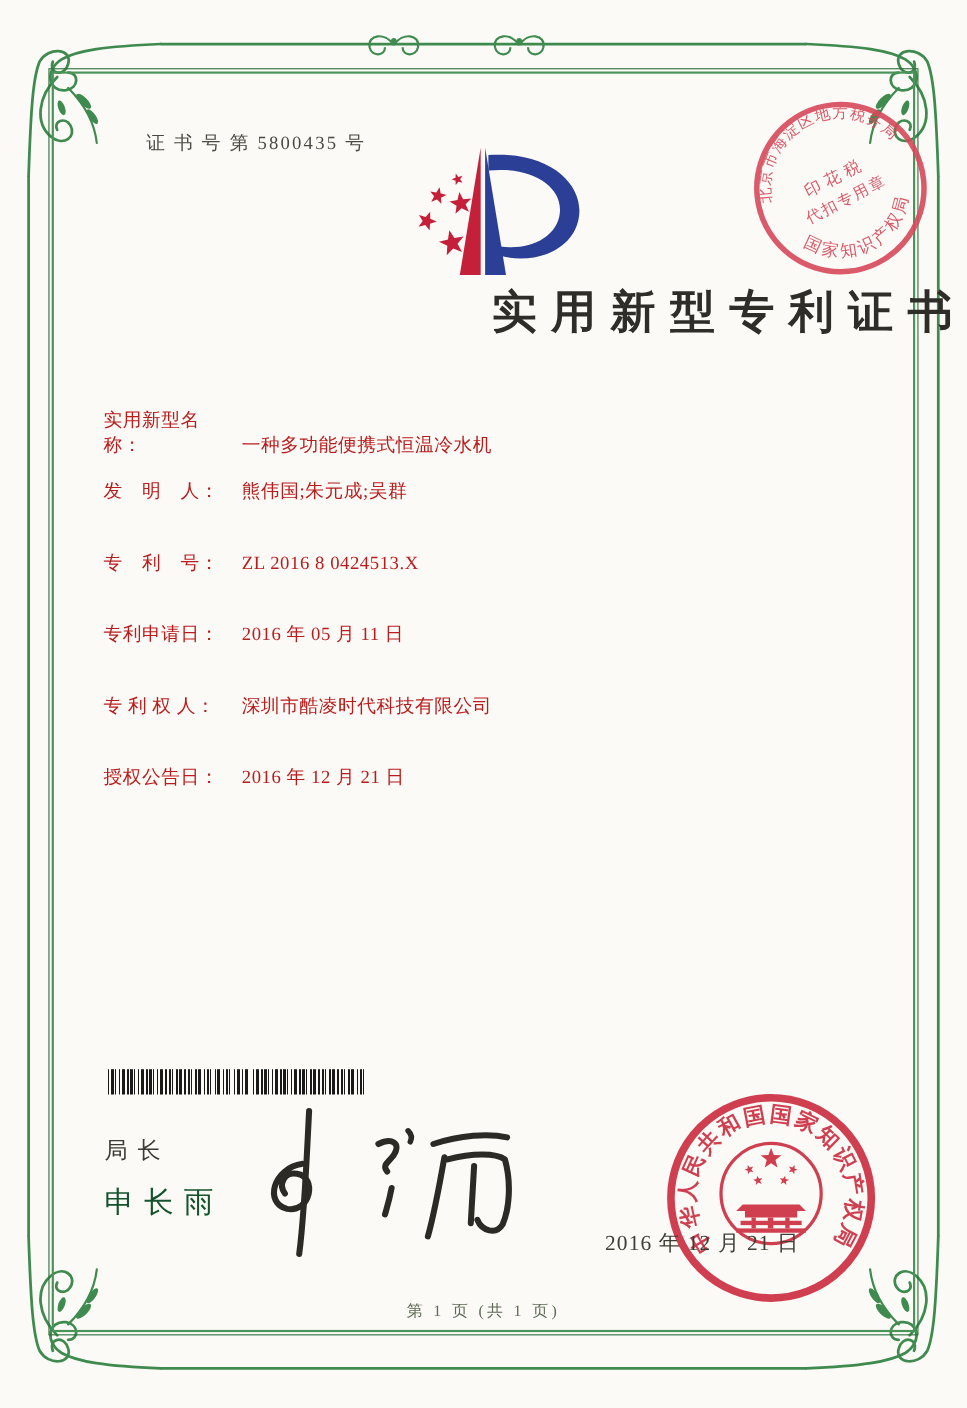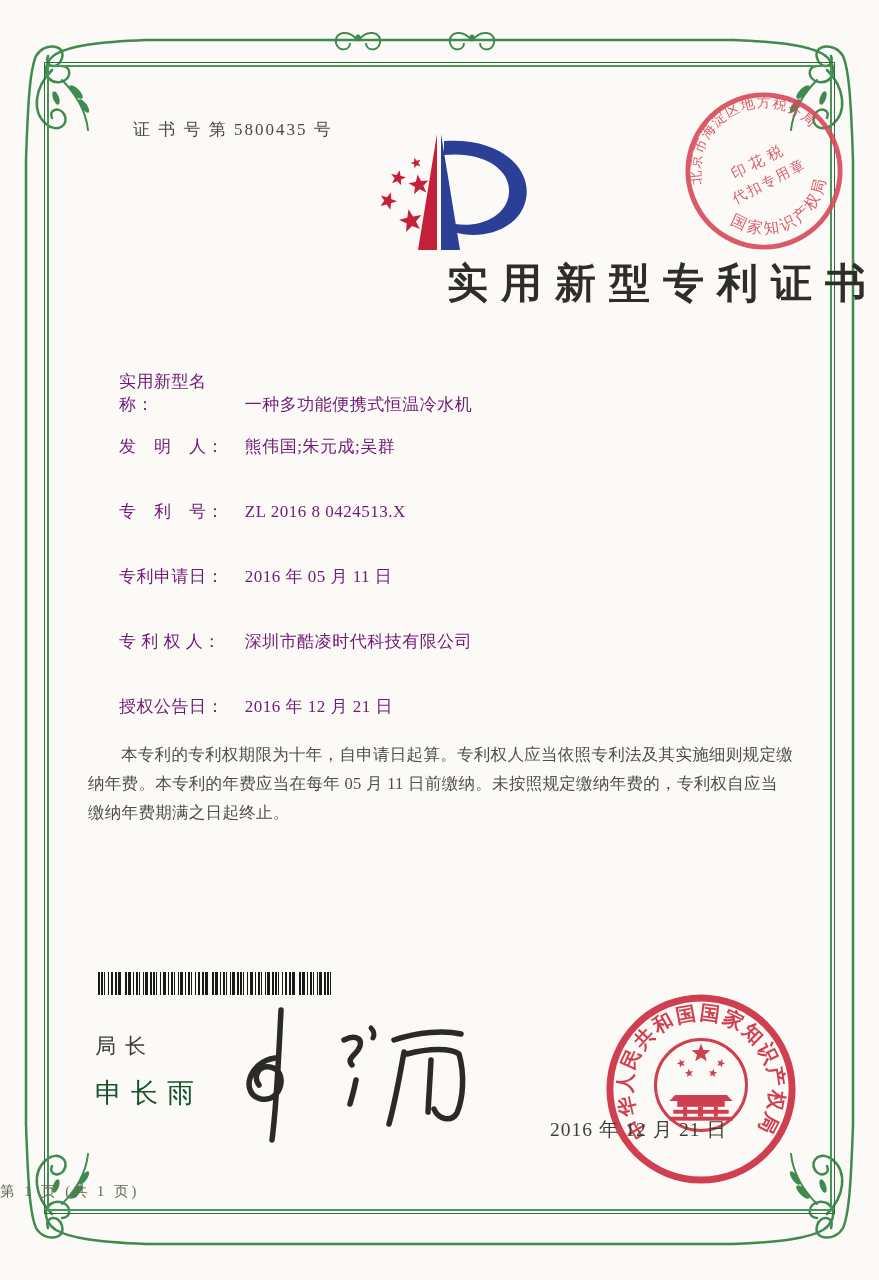--- a/index.html
+++ b/index.html
@@ -15,21 +15,21 @@
   .inner-frame::after{content:"";position:absolute;inset:2px;border:2px solid #4a945b;}
   
   .cert-no{position:absolute;left:90px;top:118px;font-size:17px;color:#4a4a42;letter-spacing:2px;margin-left:43px;}
   .logo{position:absolute;left:333px;top:131px;width:214px;height:126px;}
   .title{
     position:absolute;left:0;right:0;top:256px;text-align:right;
     font-size:41px;font-weight:bold;color:#2e2d28;letter-spacing:13px;text-indent:13px;
   }
   
   .fields{position:absolute;left:94px;top:370px;width:700px;}
-  .field{height:65px;font-size:17px;color:#701a75;letter-spacing:0.5px;margin-left:25px;}
+  .field{height:65px;font-size:17px;color:#b91c1c;letter-spacing:0.5px;}
   .f-label{display:inline-block;width:121px;}
   
   .body-text{position:absolute;left:88px;top:740px;width:706px;color:#4f4f47;}
   .body-text p{margin:0;font-size:16.5px;line-height:29px;text-indent:2em;letter-spacing:0.3px;}
   
   .barcode{
     position:absolute;left:98px;top:972px;width:236px;height:23px;
     background-image:repeating-linear-gradient(90deg,
       #191919 0 1.5px,transparent 1.5px 3px,
       #191919 3px 5.2px,transparent 5.2px 6.2px,
@@ -42,21 +42,21 @@
   .officer-name{position:absolute;left:95px;top:1075px;font-size:27px;color:#14532d;letter-spacing:9px;}
   .signature{position:absolute;left:228px;top:1000px;width:255px;height:148px;}
   
   .seal-bottom{position:absolute;left:602px;top:990px;width:198px;height:198px;opacity:0.95;}
   .seal-date{
     position:absolute;left:550px;top:1116px;font-size:19.5px;color:#3f3f37;
     letter-spacing:1px;z-index:5;
   }
   .seal-top{position:absolute;left:678px;top:85px;width:172px;height:172px;opacity:0.9;}
   
-  .footer{position:absolute;left:0;right:0;top:1182px;font-size:14.5px;color:#5e6a57;letter-spacing:3px;}
+  .footer{position:absolute;left:0;right:0;top:1182px;text-align:center;font-size:14.5px;color:#5e6a57;letter-spacing:3px;}
 </style>
 </head>
 <body>
 
 <svg class="frame-svg" viewBox="0 0 879 1280">
   <defs>
     <g id="cornerFl" stroke="#3f8a4f" fill="none" stroke-width="2.5" stroke-linecap="round">
       <path d="M0,-120 C2,-60 4,-30 10,-16 C18,-2 40,-4 36,-18 C33,-30 18,-28 22,-16"></path>
       <path d="M120,0 C70,-2 44,-6 30,-14 C14,-24 18,-44 34,-42 C46,-40 46,-26 36,-26"></path>
       <path d="M26,-30 C8,-48 6,-72 20,-84 C32,-94 44,-84 38,-74 C33,-66 22,-70 26,-78"></path>
@@ -130,21 +130,20 @@
     <span class="f-label">专 利 权 人：</span>
     <span class="f-value">深圳市酷凌时代科技有限公司</span>
   </div>
   <div class="field">
     <span class="f-label">授权公告日：</span>
     <span class="f-value">2016 年 12 月 21 日</span>
   </div>
 </div>
 
 <div class="body-text">
-  <p>本专利的专利权期限为十年，自申请日起算。专利权人应当依照专利法及其实施细则规定缴纳年费。本专利的年费应当在每年 05 月 11 日前缴纳。未按照规定缴纳年费的，专利权自应当缴纳年费期满之日起终止。</p>
 </div>
 
 <div class="barcode"></div>
 
 <div class="officer-title">局长</div>
 <div class="officer-name">申长雨</div>
 
 <svg class="signature" viewBox="0 0 255 148">
   <g stroke="#2b2a24" stroke-width="5.5" fill="none" stroke-linecap="round" stroke-linejoin="round">
     <path d="M47,58 C20,62 12,94 33,99 C54,103 61,70 42,67 C30,65 25,77 31,85"></path>

